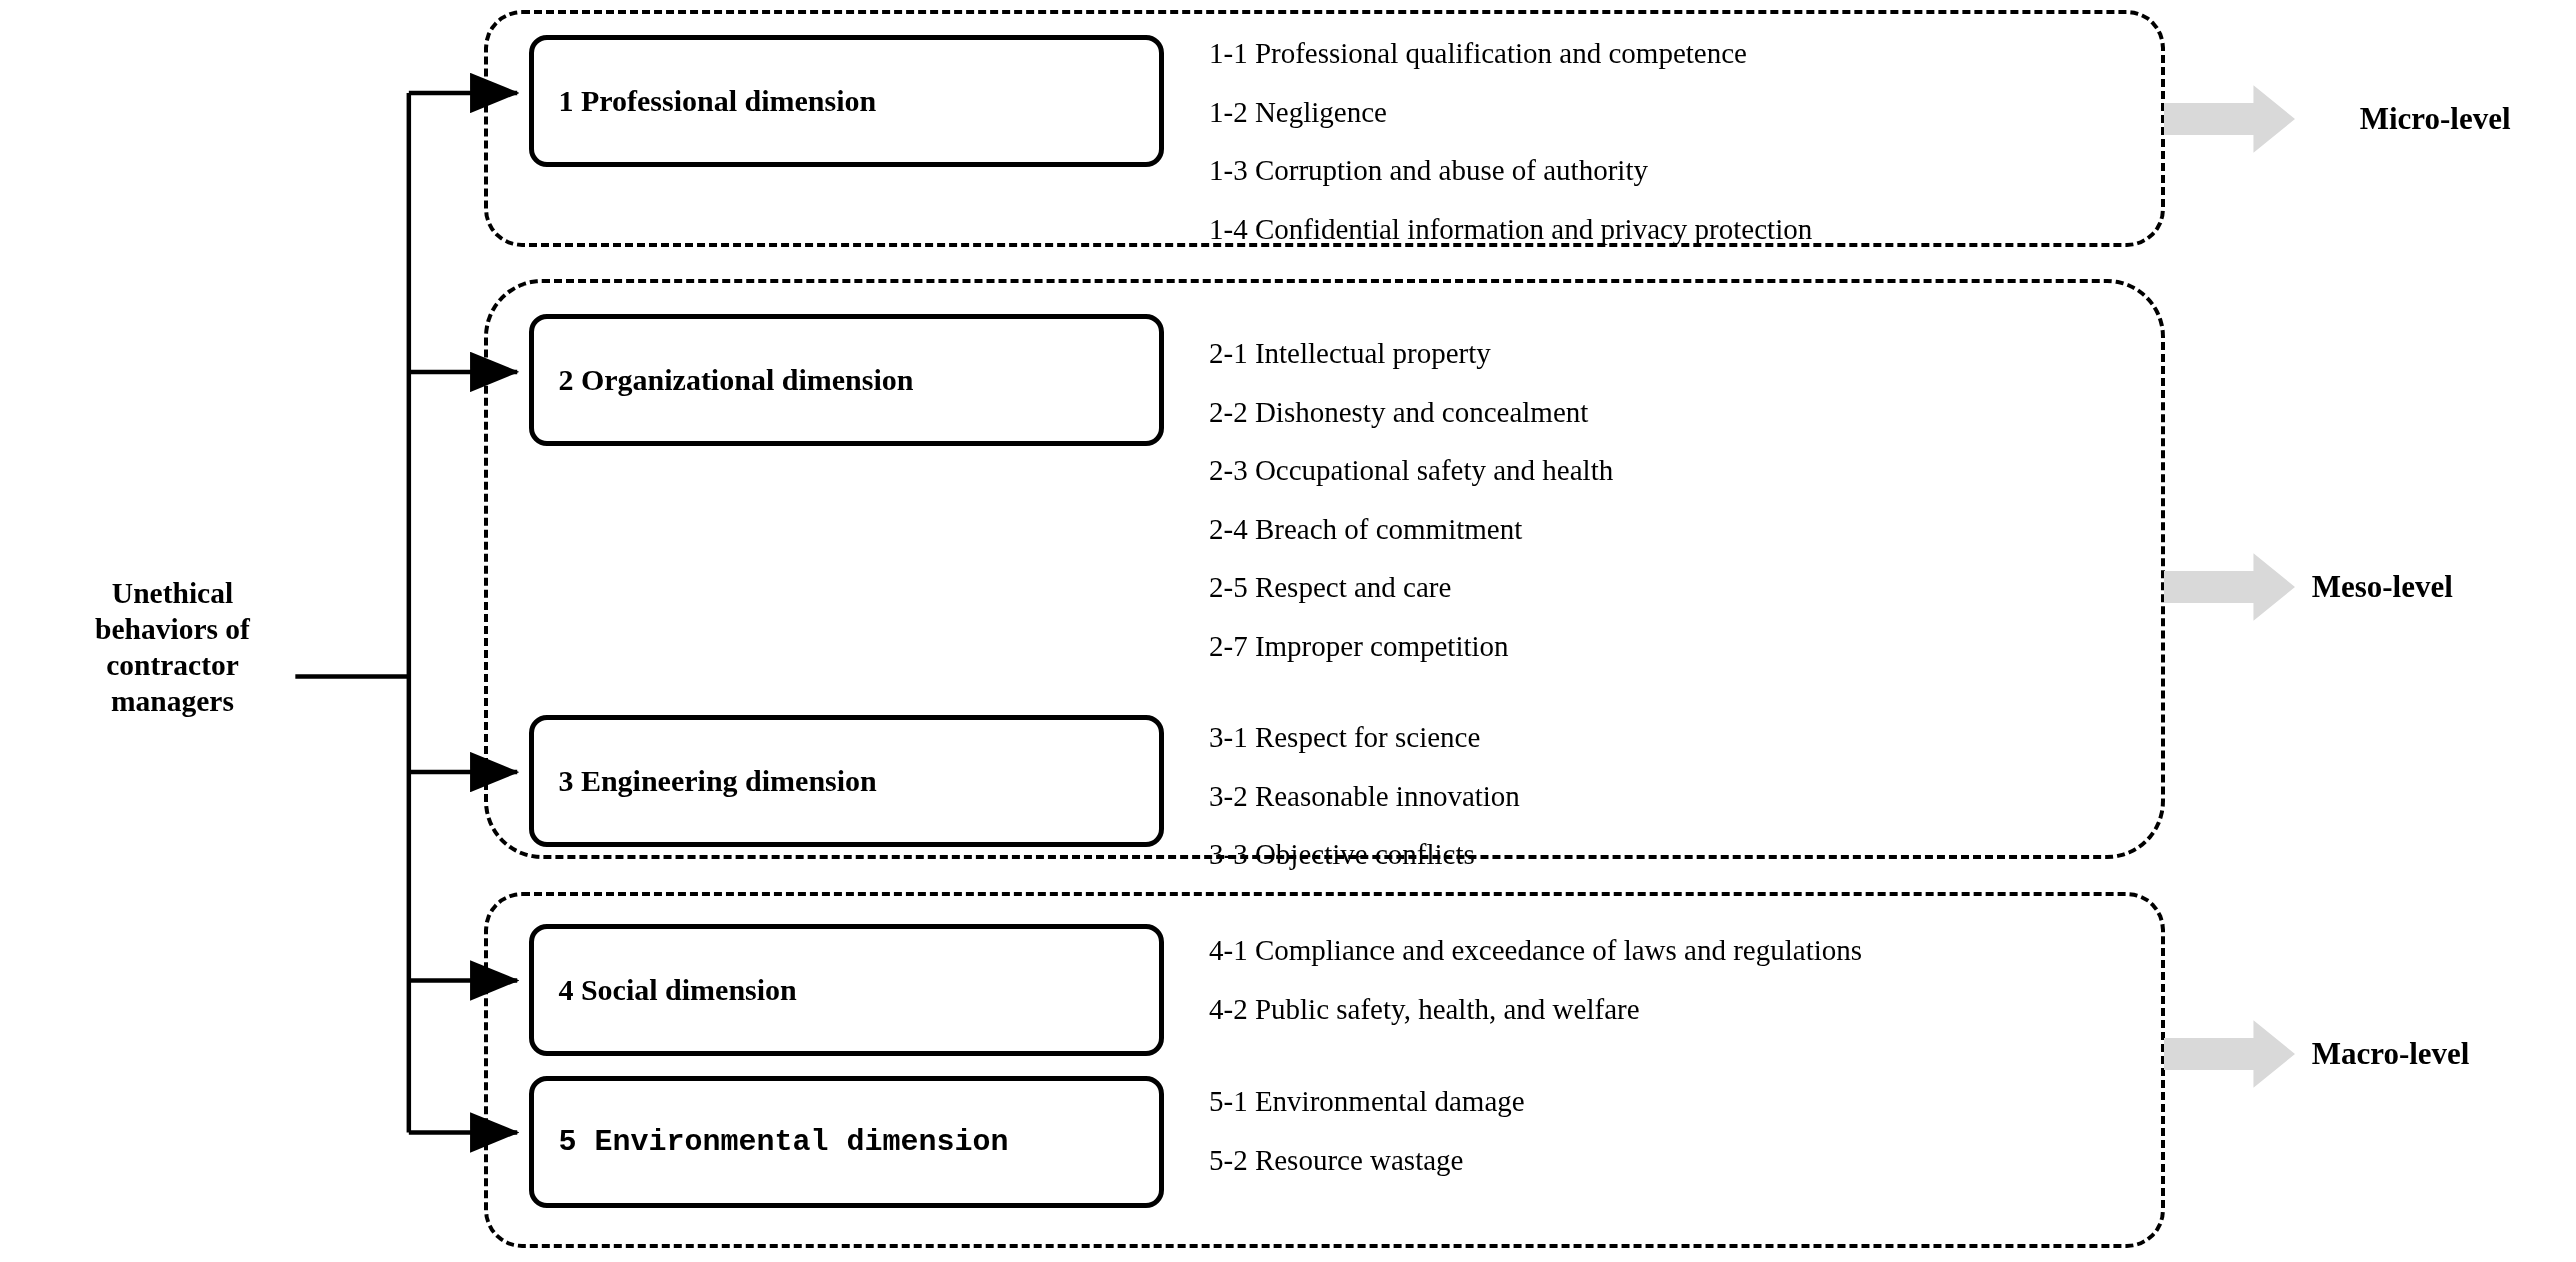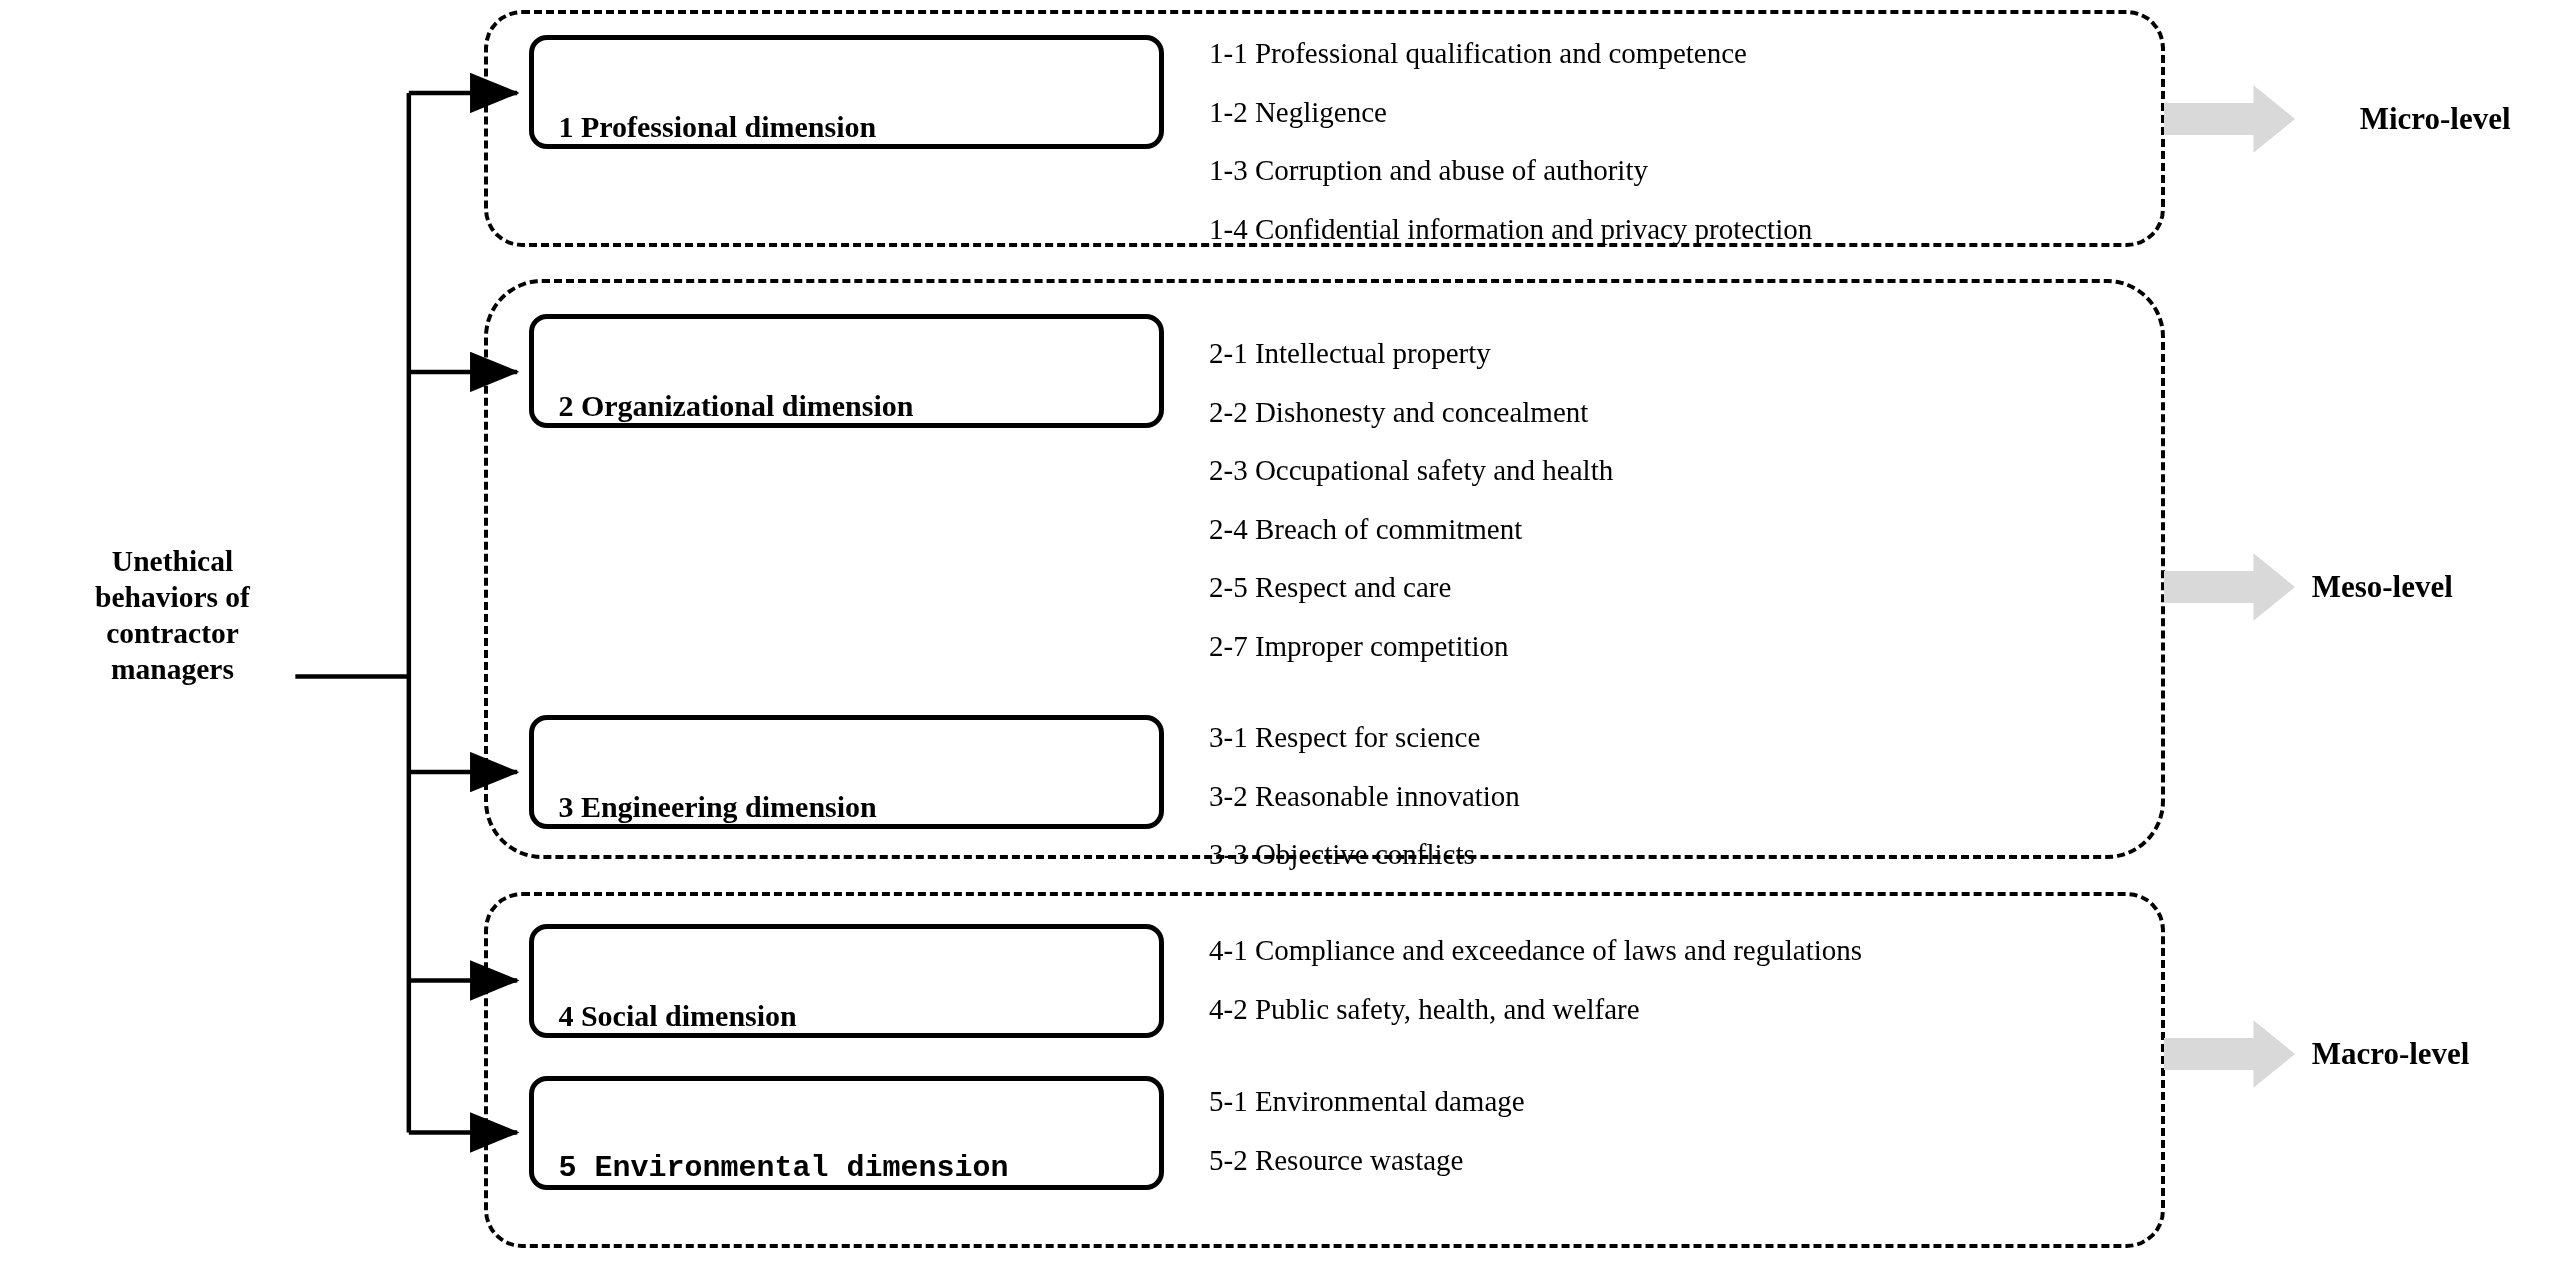--- a/index.html
+++ b/index.html
@@ -1,21 +1,21 @@
 <!DOCTYPE html>
 <html style="font-size:10.3px"><head>
 <meta charset="utf-8">
 <style>
   html,body{margin:0;padding:0;background:#ffffff;}
   body{width:2576px;height:1262px;position:relative;overflow:hidden;
        font-family:"Liberation Serif","DejaVu Serif",serif;color:#000;}
 
   
   #root-label{
-    position:absolute; left:38px; top:544px; width:269px;
+    position:absolute; left:38px; top:576px; width:269px;
     text-align:center; font-weight:bold; font-size:29.5px; line-height:1.22;
   }
   #root-label div{white-space:nowrap;}
 
   
   #wires{position:absolute;left:0;top:0;width:2576px;height:1262px;}
 
   
   .group{
     position:absolute;
@@ -23,25 +23,25 @@
     box-sizing:border-box;
     background:transparent;
   }
   #group-micro{left:484px;  top:10.3px;   width:1681px; height:237px;  border-radius:38px;}
   #group-meso {left:484px;  top:279px;  width:1681px; height:580px;  border-radius:58px;}
   #group-macro{left:484px;  top:892px; width:1681px; height:356px;  border-radius:38px;}
 
   
   .dim-box{
     position:absolute;
-    left:529px; width:635px; height:114px;
+    left:529px; width:635px; height:132px;
     border:5.1px solid #000; border-radius:18px;
     box-sizing:border-box;
     background:#fff;
-    display:flex; align-items:flex-end;
+    display:flex; align-items:center;
     padding-left:24.4px;
     font-weight:bold; font-size:30px; white-space:nowrap;
   }
   #box-1{top:35px;}
   #box-2{top:314px;}
   #box-3{top:715px;}
   #box-4{top:924px;}
   #box-5{top:1076px;font-family:Liberation Mono, monospace;}
 
   

